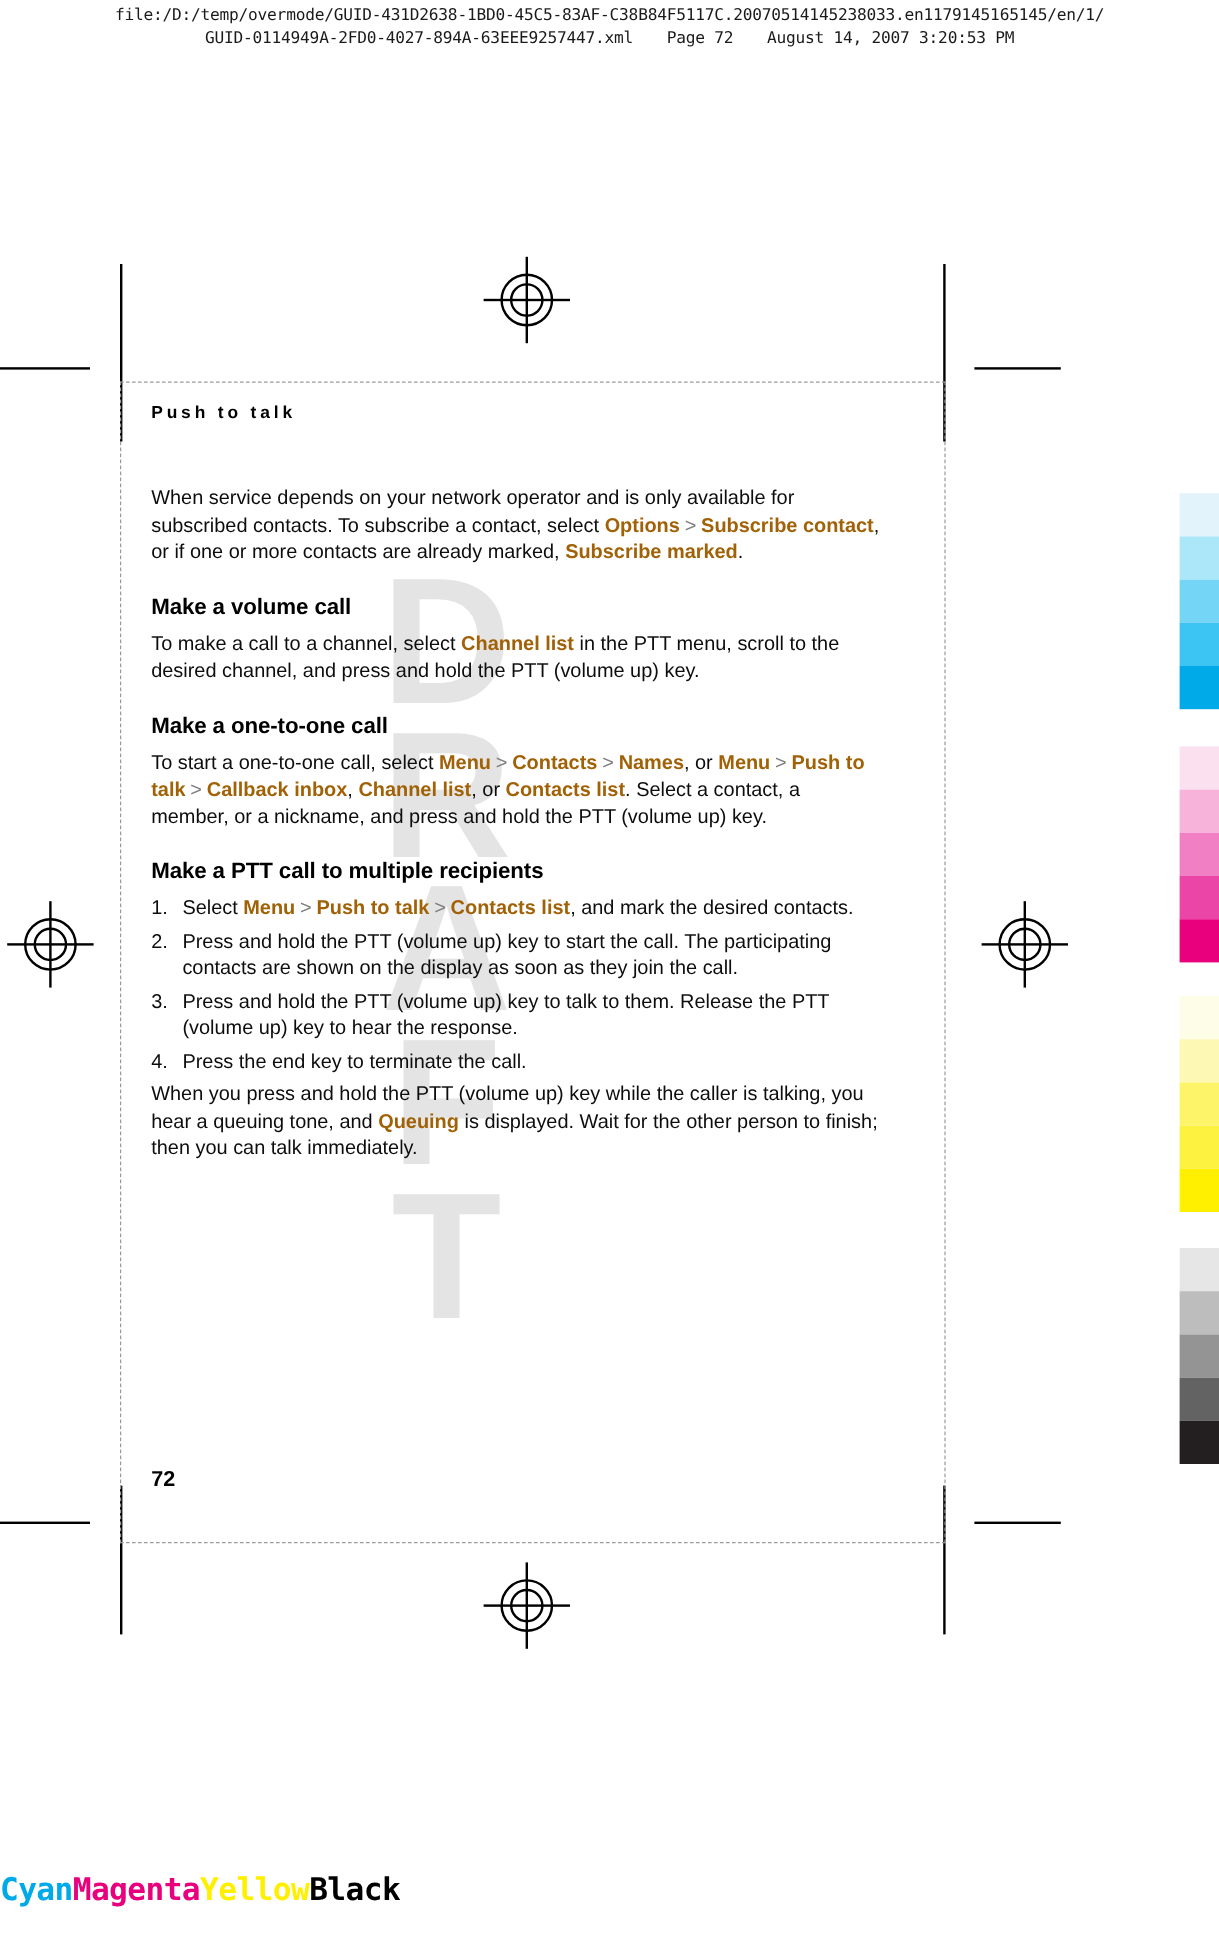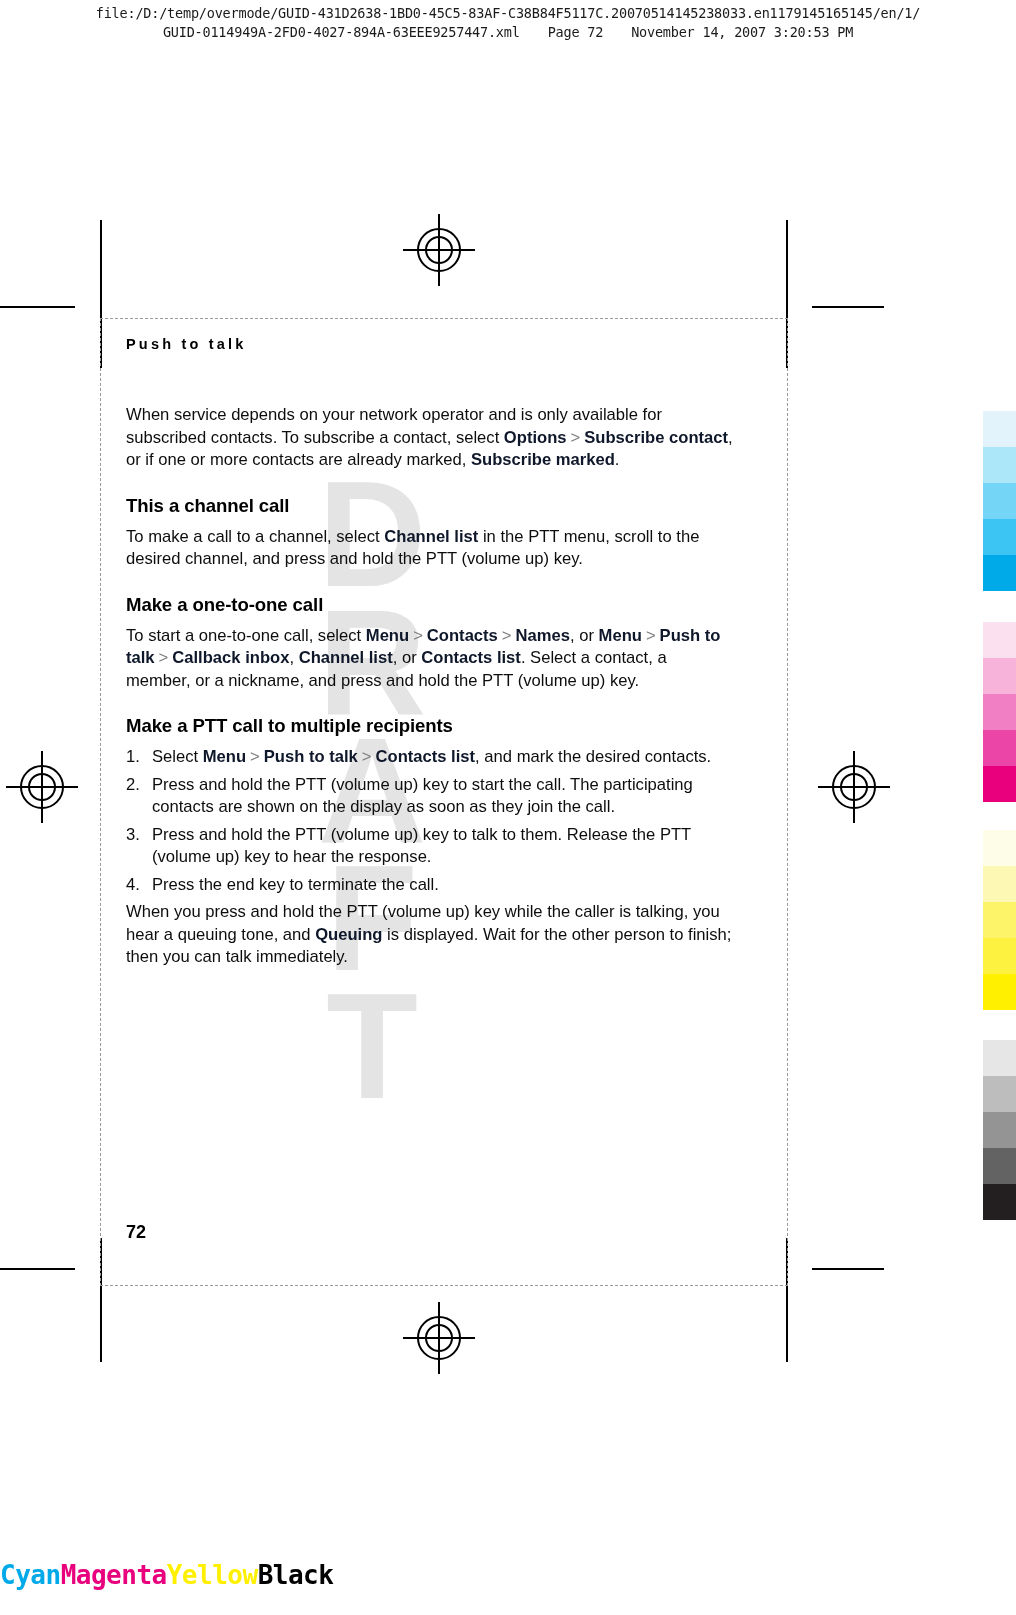--- a/index.html
+++ b/index.html
@@ -101,21 +101,21 @@
 
   h2.sect {
     font-size: 18.6px;
     font-weight: bold;
     color: #000;
     margin: 23px 0 9px 0;
     letter-spacing: -0.1px;
   }
 
   .ui {
-    color: #0f172a;
+    color: #a16207;
     font-weight: bold;
   }
   .sep {
     color: #7d7d7d;
     font-weight: normal;
     padding: 0 4px;
   }
 
   ol.steps {
     margin: 6px 0 0 0;
@@ -188,21 +188,21 @@
     font-weight: bold;
     letter-spacing: -0.5px;
     white-space: nowrap;
   }
 </style>
 </head>
 <body>
 
 <div class="prepress-header">
   <div class="line1">file:/D:/temp/overmode/GUID-431D2638-1BD0-45C5-83AF-C38B84F5117C.20070514145238033.en1179145165145/en/1/</div>
-  <div class="line2"><span>GUID-0114949A-2FD0-4027-894A-63EEE9257447.xml</span><span class="gap"></span><span>Page 72</span><span class="gap"></span><span>November 14, 2007 3:20:53 PM</span></div>
+  <div class="line2"><span>GUID-0114949A-2FD0-4027-894A-63EEE9257447.xml</span><span class="gap"></span><span>Page 72</span><span class="gap"></span><span>August 14, 2007 3:20:53 PM</span></div>
 </div>
 
 <div class="crop-v" style="left:100px; top:220px;  height:148px;"></div>
 <div class="crop-v" style="left:786px; top:220px;  height:148px;"></div>
 <div class="crop-v" style="left:100px; top:1238px; height:124px;"></div>
 <div class="crop-v" style="left:786px; top:1238px; height:124px;"></div>
 
 <div class="crop-h" style="left:0px;   top:306px;  width:75px;"></div>
 <div class="crop-h" style="left:812px; top:306px;  width:72px;"></div>
 <div class="crop-h" style="left:0px;   top:1268px; width:75px;"></div>
@@ -242,21 +242,21 @@
   <div>F</div>
   <div>T</div>
 </div>
 
 <div class="content">
 
   <div class="running-head">Push to talk</div>
 
   <p class="body"><span>When service depends on your network operator and is only available for subscribed contacts. To subscribe a contact, select </span><span class="ui">Options</span><span class="sep">&gt;</span><span class="ui">Subscribe contact</span><span>, or if one or more contacts are already marked, </span><span class="ui">Subscribe marked</span><span>.</span></p>
 
-  <h2 class="sect">This a channel call</h2>
+  <h2 class="sect">Make a volume call</h2>
   <p class="body"><span>To make a call to a channel, select </span><span class="ui">Channel list</span><span> in the PTT menu, scroll to the desired channel, and press and hold the PTT (volume up) key.</span></p>
 
   <h2 class="sect">Make a one-to-one call</h2>
   <p class="body"><span>To start a one-to-one call, select </span><span class="ui">Menu</span><span class="sep">&gt;</span><span class="ui">Contacts</span><span class="sep">&gt;</span><span class="ui">Names</span><span>, or </span><span class="ui">Menu</span><span class="sep">&gt;</span><span class="ui">Push to talk</span><span class="sep">&gt;</span><span class="ui">Callback inbox</span><span>, </span><span class="ui">Channel list</span><span>, or </span><span class="ui">Contacts list</span><span>. Select a contact, a member, or a nickname, and press and hold the PTT (volume up) key.</span></p>
 
   <h2 class="sect">Make a PTT call to multiple recipients</h2>
   <ol class="steps">
     <li><span class="num">1.</span><span>Select </span><span class="ui">Menu</span><span class="sep">&gt;</span><span class="ui">Push to talk</span><span class="sep">&gt;</span><span class="ui">Contacts list</span><span>, and mark the desired contacts.</span></li>
     <li><span class="num">2.</span><span>Press and hold the PTT (volume up) key to start the call. The participating contacts are shown on the display as soon as they join the call.</span></li>
     <li><span class="num">3.</span><span>Press and hold the PTT (volume up) key to talk to them. Release the PTT (volume up) key to hear the response.</span></li>

